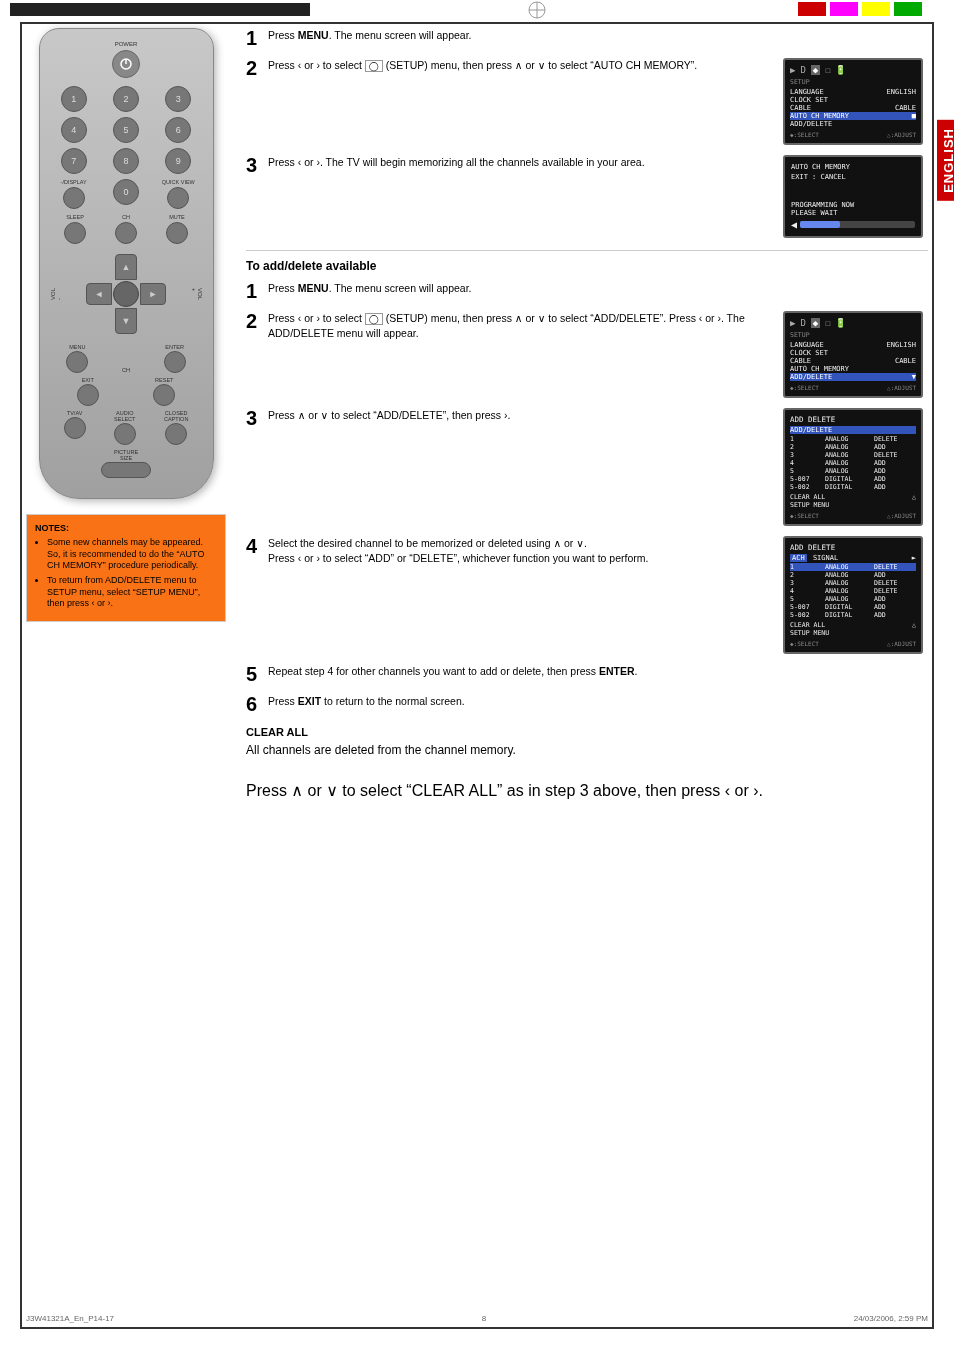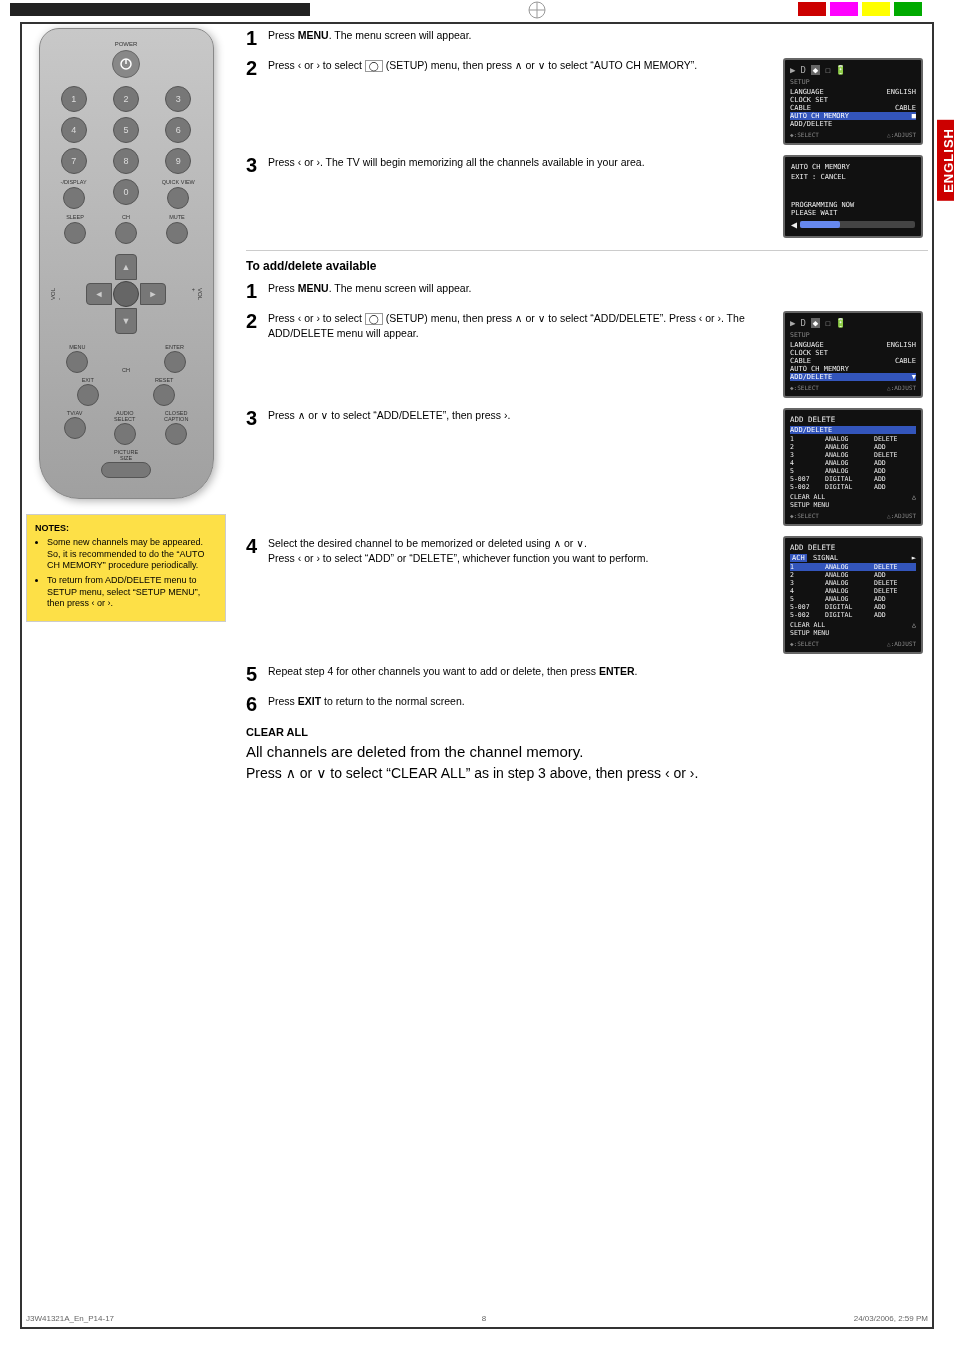--- a/index.html
+++ b/index.html
@@ -282,21 +282,21 @@
       align-items: center;
       justify-content: center;
       font-size: 6px;
       color: #ddd;
       margin: 0 auto;
       border: 1px solid #555;
     }
 
     
     .notes-box {
-      background: #fde047;
+      background: #f97316;
       border: 1px solid #ccc;
       padding: 8px;
       margin-top: 15px;
       font-size: 9px;
     }
     .notes-title {
       font-weight: bold;
       font-size: 9px;
       margin-bottom: 4px;
     }
@@ -855,22 +855,22 @@
 
       <div class="step">
         <div class="step-num">6</div>
         <div class="step-content">
           Press <strong>EXIT</strong> to return to the normal screen.
         </div>
       </div>
 
       <div class="clear-all-section">
         <div class="clear-all-title">CLEAR ALL</div>
-        <div style="font-size:15px;line-height:1.5;">All channels are deleted from the channel memory.</div>
-        <div style="font-size:14px;line-height:1.5;">
+        <div style="font-size:12px;line-height:1.5;">All channels are deleted from the channel memory.</div>
+        <div style="font-size:16px;line-height:1.5;margin-top:20px;">
           Press ∧ or ∨ to select “CLEAR ALL” as in step 3 above, then press ‹ or ›.
         </div>
       </div>
 
     </div>
   </div>
 
   <div class="page-footer">
     <span>J3W41321A_En_P14-17</span>
     <span>8</span>

